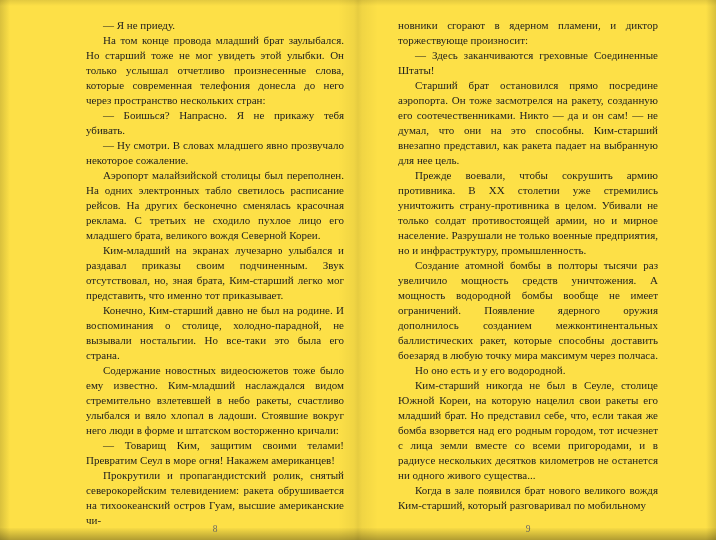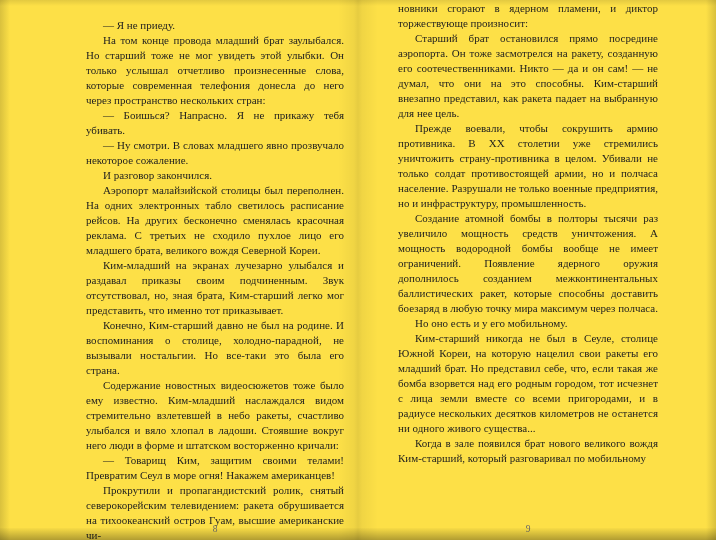--- a/index.html
+++ b/index.html
@@ -23,21 +23,21 @@
     box-sizing: border-box;
   }
   .page-left {
     left: 0;
     width: 358px;
     padding: 18px 14px 0 86px;
   }
   .page-right {
     left: 358px;
     width: 358px;
-    padding: 1px 58px 0 40px;
+    padding: 18px 58px 0 40px;
   }
   .text-block p {
     margin: 0;
     font-size: 11px;
     line-height: 15px;
     text-align: justify;
     text-indent: 17px;
     hyphens: auto;
     -webkit-hyphens: auto;
   }
@@ -86,38 +86,38 @@
 <body>
 
 <div class="spread">
 
   <div class="page page-left">
     <div class="text-block">
       <p>— Я не приеду.</p>
       <p>На том конце провода младший брат заулыбался. Но старший тоже не мог увидеть этой улыбки. Он только услышал отчетливо произнесенные слова, которые современная телефония донесла до него через пространство нескольких стран:</p>
       <p>— Боишься? Напрасно. Я не прикажу тебя убивать.</p>
       <p>— Ну смотри. В словах младшего явно прозвучало некоторое сожаление.</p>
-      <p>И разговор закончился.</p>
       <p class="scene-break">Аэропорт малайзийской столицы был переполнен. На одних электронных табло светилось расписание рейсов. На других бесконечно сменялась красочная реклама. С третьих не сходило пухлое лицо его младшего брата, великого вождя Северной Кореи.</p>
       <p>Ким-младший на экранах лучезарно улыбался и раздавал приказы своим подчиненным. Звук отсутствовал, но, зная брата, Ким-старший легко мог представить, что именно тот приказывает.</p>
       <p>Конечно, Ким-старший давно не был на родине. И воспоминания о столице, холодно-парадной, не вызывали ностальгии. Но все-таки это была его страна.</p>
       <p>Содержание новостных видеосюжетов тоже было ему известно. Ким-младший наслаждался видом стремительно взлетевшей в небо ракеты, счастливо улыбался и вяло хлопал в ладоши. Стоявшие вокруг него люди в форме и штатском восторженно кричали:</p>
       <p>— Товарищ Ким, защитим своими телами! Превратим Сеул в море огня! Накажем американцев!</p>
       <p>Прокрутили и пропагандистский ролик, снятый северокорейским телевидением: ракета обрушивается на тихоокеанский остров Гуам, высшие американские чи-</p>
     </div>
   </div>
   <div class="page-number page-number-left">8</div>
 
   <div class="page page-right">
     <div class="text-block">
       <p class="no-indent">новники сгорают в ядерном пламени, и диктор торжествующе произносит:</p>
+      <p>— Здесь заканчиваются греховные Соединенные Штаты!</p>
       <p class="scene-break">Старший брат остановился прямо посредине аэропорта. Он тоже засмотрелся на ракету, созданную его соотечественниками. Никто — да и он сам! — не думал, что они на это способны. Ким-старший внезапно представил, как ракета падает на выбранную для нее цель.</p>
-      <p class="scene-break">Прежде воевали, чтобы сокрушить армию противника. В XX столетии уже стремились уничтожить страну-противника в целом. Убивали не только солдат противостоящей армии, но и полчаса население. Разрушали не только военные предприятия, но и инфраструктуру, промышленность.</p>
+      <p class="scene-break">Прежде воевали, чтобы сокрушить армию противника. В XX столетии уже стремились уничтожить страну-противника в целом. Убивали не только солдат противостоящей армии, но и мирное население. Разрушали не только военные предприятия, но и инфраструктуру, промышленность.</p>
       <p>Создание атомной бомбы в полторы тысячи раз увеличило мощность средств уничтожения. А мощность водородной бомбы вообще не имеет ограничений. Появление ядерного оружия дополнилось созданием межконтинентальных баллистических ракет, которые способны доставить боезаряд в любую точку мира максимум через полчаса.</p>
-      <p>Но оно есть и у его мобильному.</p>
+      <p>Но оно есть и у его водородной.</p>
       <p>Ким-старший никогда не был в Сеуле, столице Южной Кореи, на которую нацелил свои ракеты его младший брат. Но представил себе, что, если такая же бомба взорвется над его родным городом, тот исчезнет с лица земли вместе со всеми пригородами, и в радиусе нескольких десятков километров не останется ни одного живого существа...</p>
       <p class="scene-break">Когда в зале появился брат нового великого вождя Ким-старший, который разговаривал по мобильному</p>
     </div>
   </div>
   <div class="page-number page-number-right">9</div>
 
   <div class="gutter-shadow"></div>
   <div class="edge edge-left"></div>
   <div class="edge edge-right"></div>
   <div class="edge edge-top"></div>

